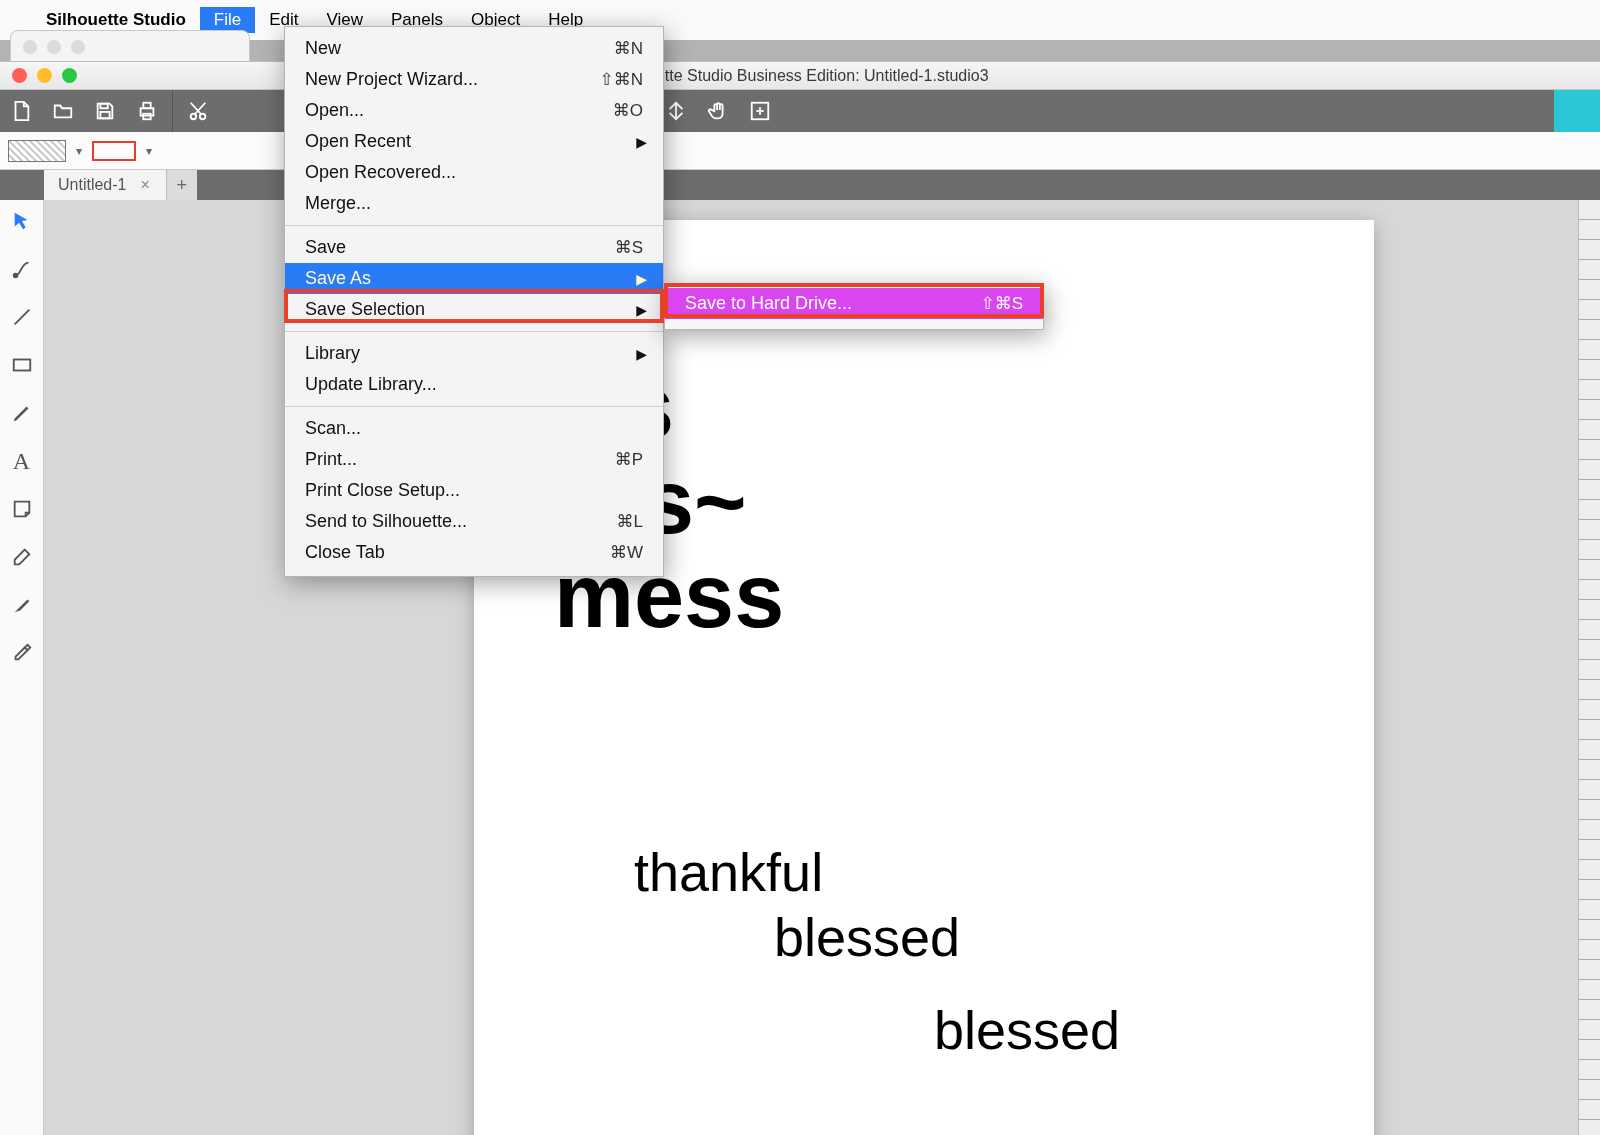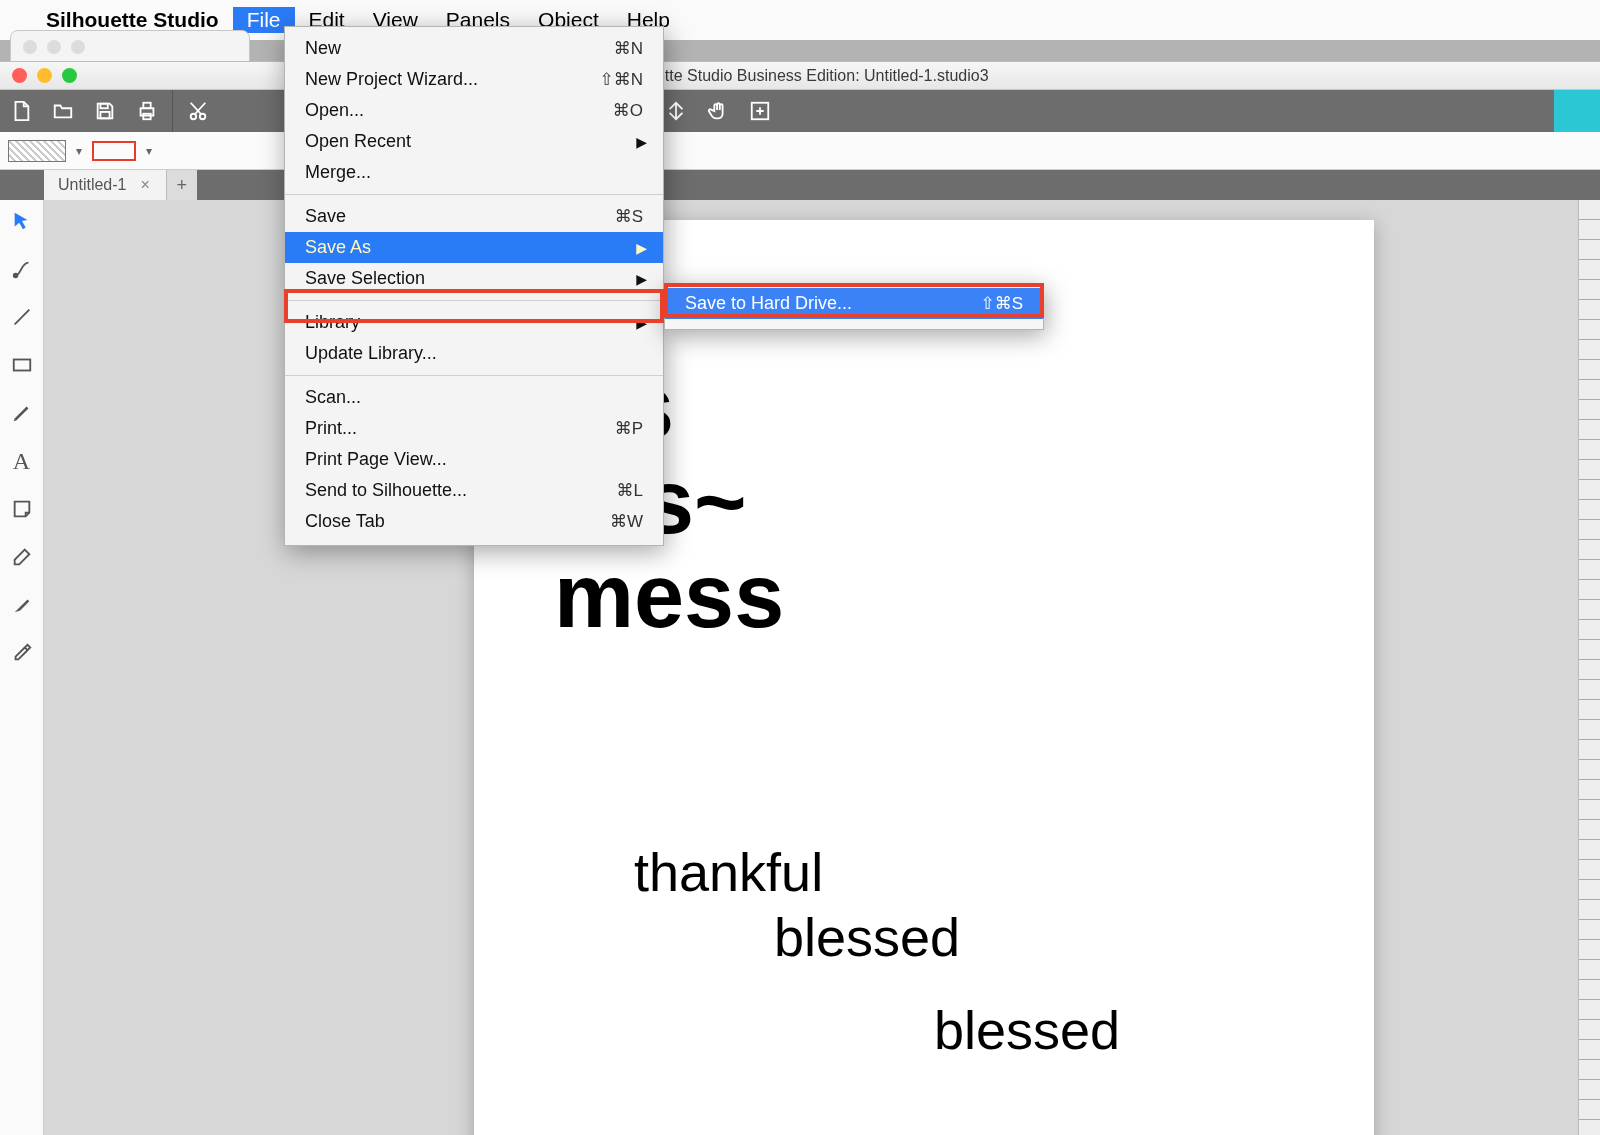--- a/index.html
+++ b/index.html
@@ -1,20 +1,20 @@
 <!DOCTYPE html>
 <html><head>
 <meta charset="utf-8">
 <style>
 * { margin: 0; padding: 0; box-sizing: border-box; font-family: -apple-system, "Helvetica Neue", Arial, sans-serif; user-select: none; }
 
 body { width: 1600px; height: 1135px; background: #b3b3b3; overflow: hidden; position: relative; }
 
 
-.sys-menubar { position: absolute; top: 0; left: 0; right: 0; height: 40px; background: #fafafa; display: flex; align-items: center; font-size: 21px; }
+.sys-menubar { position: absolute; top: 0; left: 0; right: 0; height: 40px; background: #fafafa; display: flex; align-items: center; font-size: 17px; }
 .sys-menubar .apple { padding: 0 18px 0 14px; font-size: 18px; }
 .sys-menubar .app-name { font-weight: 700; padding: 0 14px; }
 .sys-menubar .menu { padding: 0 14px; height: 26px; line-height: 26px; }
 .sys-menubar .menu.active { background: #2a7bf6; color: #fff; }
 
 
 .bg-window { position: absolute; top: 30px; left: 10px; width: 240px; height: 34px; background: #f4f4f4; border-radius: 8px 8px 0 0; border: 1px solid #c8c8c8; }
 .bg-dots { display:flex; gap:10px; padding:9px 12px; }
 .bg-dots span { width:14px; height:14px; border-radius:50%; background:#dcdcdc; }
 
@@ -71,21 +71,21 @@
 .dropdown .row .arrow { position:absolute; right:16px; font-size:14px; }
 .dropdown hr { border:none; border-top:1px solid #cfcfcf; margin:6px 0; }
 .dropdown .row.hl { background:#2a7bf6; color:#fef9c3; }
 .callout { position:absolute; border:4px solid #e8402a; pointer-events:none; }
 .callout.a { top:289px; left:284px; width:380px; height:34px; }
 
 
 .submenu { position:absolute; top:283px; left:664px; width:380px; background:#f6f6f6; border:1px solid #b4b4b4; box-shadow:2px 6px 24px rgba(0,0,0,.35); font-size:18px; padding:4px 0 10px; }
 .submenu .row { display:flex; align-items:center; height:31px; padding:0 20px; }
 .submenu .row .label { flex:1; }
-.submenu .row.hl { background:#3b82f6; color:#fff; }
+.submenu .row.hl { background:#d946ef; color:#fff; }
 .submenu .row .sc { font-size:17px; }
 .callout.b { top:283px; left:664px; width:380px; height:35px; }
 
 svg { display:block; }
 </style>
 </head>
 <body>
 
 <div class="sys-menubar">
   <span class="apple"></span>
@@ -297,20 +297,23 @@
     </div>
   <div class="row">
       <span class="label">Open...</span>
       <span class="sc">⌘O</span>
     </div>
   <div class="row">
       <span class="label">Open Recent</span>
       <span class="arrow">▶</span>
     </div>
   <div class="row">
+      <span class="label">Open Recovered...</span>
+    </div>
+  <div class="row">
       <span class="label">Merge...</span>
     </div>
   <hr>
   <div class="row">
       <span class="label">Save</span>
       <span class="sc">⌘S</span>
     </div>
   <div class="row hl">
       <span class="label">Save As</span>
       <span class="arrow">▶</span>
@@ -329,21 +332,21 @@
     </div>
   <hr>
   <div class="row">
       <span class="label">Scan...</span>
     </div>
   <div class="row">
       <span class="label">Print...</span>
       <span class="sc">⌘P</span>
     </div>
   <div class="row">
-      <span class="label">Print Page View...</span>
+      <span class="label">Print Close Setup...</span>
     </div>
   <div class="row">
       <span class="label">Send to Silhouette...</span>
       <span class="sc">⌘L</span>
     </div>
   <div class="row">
       <span class="label">Close Tab</span>
       <span class="sc">⌘W</span>
     </div>
 </div>

